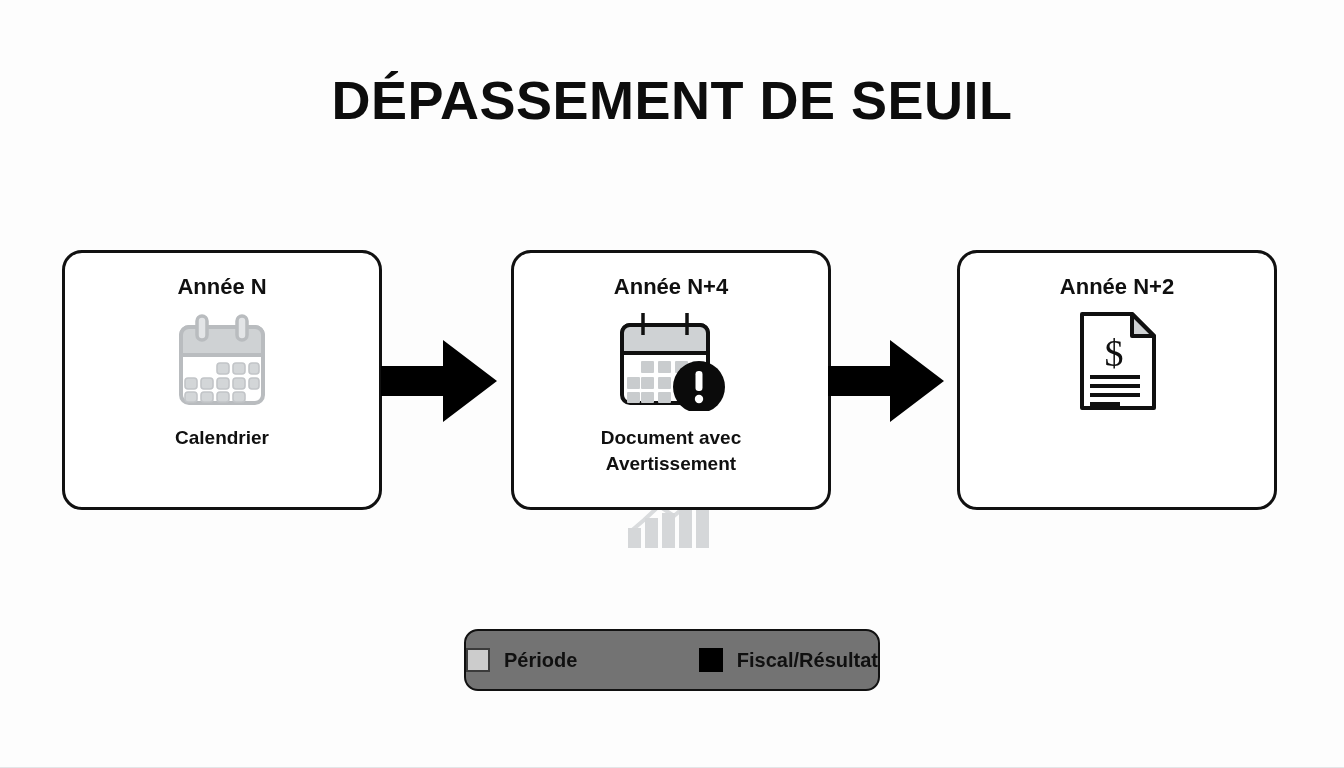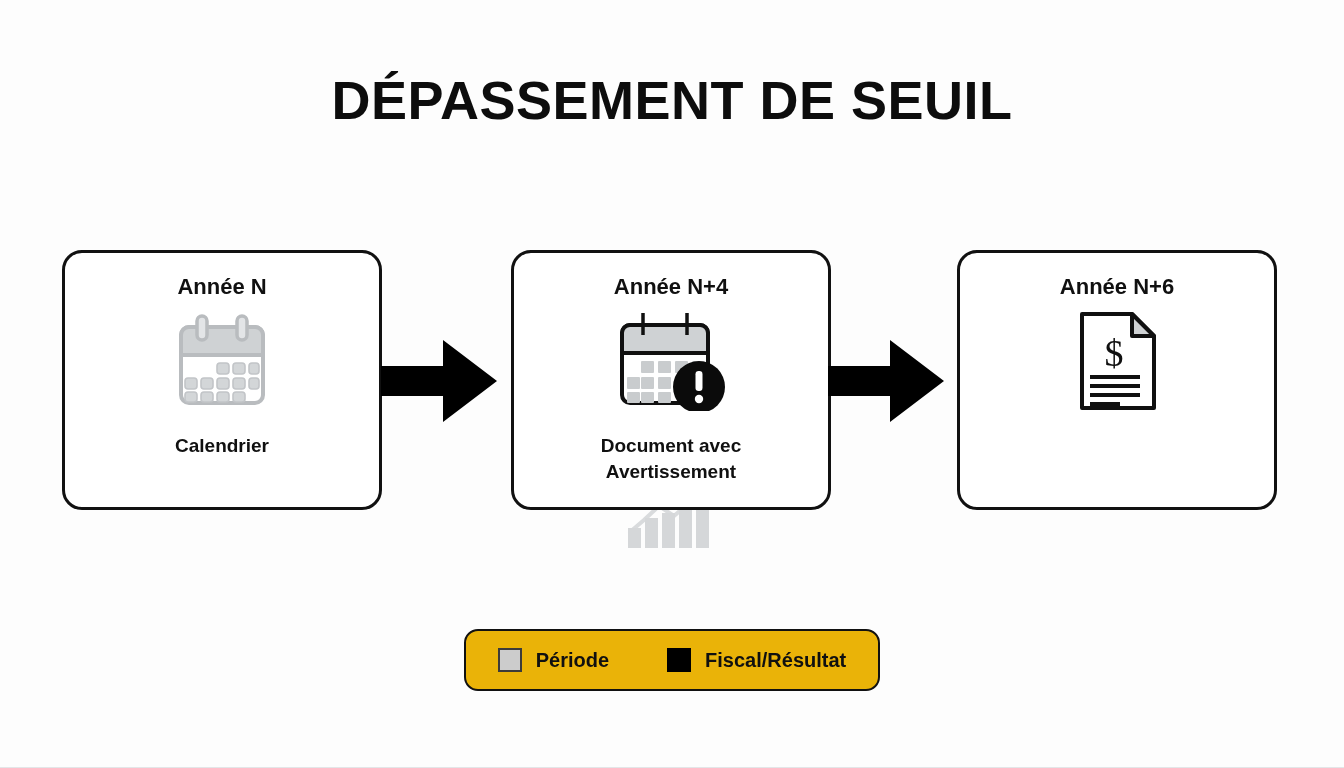--- a/index.html
+++ b/index.html
@@ -98,21 +98,21 @@
   .card-icon {
     flex: 0 0 auto;
     margin-top: 8px;
     height: 104px;
     display: flex;
     align-items: center;
     justify-content: center;
   }
 
   .card-label {
-    margin-top: 20px;
+    margin-top: 12px;
     font-size: 19px;
     line-height: 26px;
     font-weight: 700;
     color: #101010;
     text-align: center;
     white-space: pre-line;
   }
 
   
   .arrow {
@@ -126,25 +126,25 @@
 
   
   .legend {
     position: absolute;
     left: 464px;
     top: 629px;
     width: 416px;
     height: 62px;
     border: 2.5px solid #111111;
     border-radius: 14px;
-    background: #eab308;
-    box-sizing: border-box;
-    display: flex;
-    align-items: center;
-    justify-content: center;
+    background: #737373;
+    box-sizing: border-box;
+    display: flex;
+    align-items: center;
+    justify-content: space-between;
     gap: 58px;
   }
   .legend-item {
     display: flex;
     align-items: center;
     gap: 14px;
   }
   .swatch {
     width: 24px;
     height: 24px;
@@ -249,21 +249,21 @@
 Avertissement</div>
     </div>
 
     <div class="arrow a2">
       <svg viewBox="0 0 118 86" width="118" height="86" aria-hidden="true">
         <polygon points="0,28 62,28 62,2 116,43 62,84 62,58 0,58" fill="#000000"></polygon>
       </svg>
     </div>
 
     <div class="card c3">
-      <div class="card-title">Année N+6</div>
+      <div class="card-title">Année N+2</div>
       <div class="card-icon">
         <svg viewBox="0 0 86 100" width="86" height="100" aria-hidden="true">
           <path d="M8 3 h50 l22 22 v72 h-72 z" fill="#ffffff" stroke="#101010" stroke-width="4" stroke-linejoin="round"></path>
           <path d="M58 3 v22 h22 z" fill="#cfd2d4" stroke="#101010" stroke-width="4" stroke-linejoin="round"></path>
           <text x="40" y="55" text-anchor="middle" font-family="'Liberation Serif', serif" font-size="38" fill="#101010">$</text>
           <g stroke="#101010" stroke-width="4" stroke-linecap="butt">
             <line x1="16" y1="66" x2="66" y2="66"></line>
             <line x1="16" y1="75" x2="66" y2="75"></line>
             <line x1="16" y1="84" x2="66" y2="84"></line>
             <line x1="16" y1="93" x2="46" y2="93"></line>

